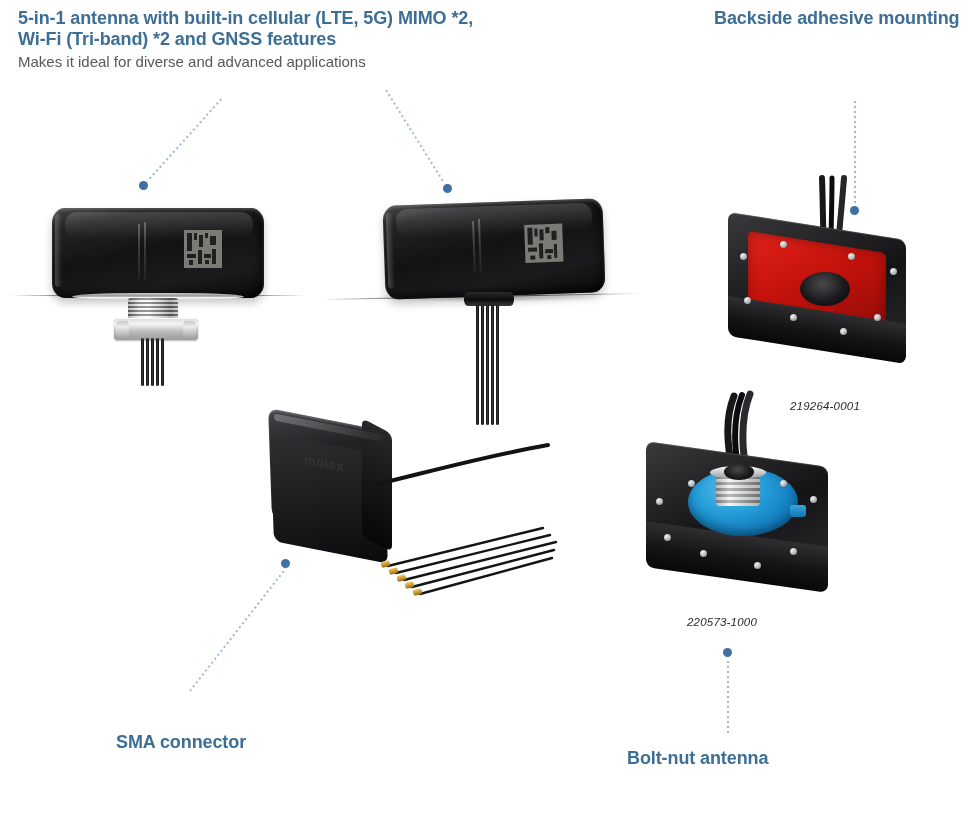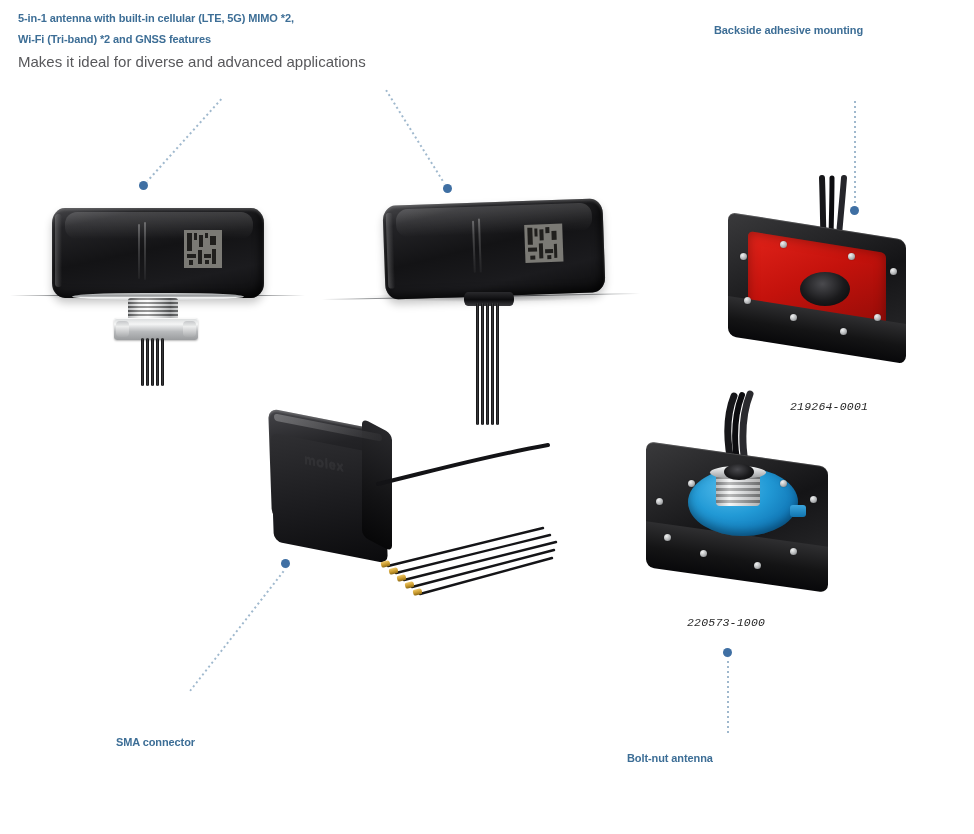--- a/index.html
+++ b/index.html
@@ -4,29 +4,29 @@
 <title>Antenna Product Feature Diagram</title>
 <style>
   html,body{margin:0;padding:0;background:#ffffff;}
   body{
     width:974px;height:834px;position:relative;overflow:hidden;
     font-family:"Liberation Sans","DejaVu Sans",sans-serif;
     -webkit-font-smoothing:antialiased;
   }
   .callout{position:absolute;}
   .callout .c-title{
-    color:#3d6e96;font-weight:bold;font-size:11px;line-height:21px;
+    color:#3d6e96;font-weight:bold;font-size:18px;line-height:21px;
     letter-spacing:-0.1px;margin:0 0 1px 0;white-space:pre-line;
   }
   .callout .c-body{
     color:#58585b;font-size:15px;line-height:21px;margin:0;white-space:pre-line;
   }
   .partno{
     position:absolute;color:#2a2a2a;font-size:11.5px;font-style:italic;
-    font-family:Liberation Mono, monospace;letter-spacing:0.2px;
+    font-family:Liberation Sans, sans-serif;letter-spacing:0.2px;
     white-space:nowrap;
   }
   
   .leader{position:absolute;transform-origin:0 50%;height:2px;
      background-image:radial-gradient(circle at 1px 1px,#9fb8cd 1px,rgba(0,0,0,0) 1.3px);
      background-size:5px 2px;background-repeat:repeat-x;}
   .leader-dot{position:absolute;width:9px;height:9px;border-radius:50%;
      background:#3f6fa3;box-shadow:0 0 0 2px rgba(255,255,255,.85);}
 
   
@@ -103,21 +103,21 @@
 </style>
 </head>
 <body>
 
 <div class="callout" style="left:18px;top:8px;width:470px;">
   <p class="c-title">5-in-1 antenna with built-in cellular (LTE, 5G) MIMO *2,
 Wi-Fi (Tri-band) *2 and GNSS features</p>
   <p class="c-body">Makes it ideal for diverse and advanced applications</p>
 </div>
 
-<div class="callout" style="left:714px;top:20px;width:252px;">
+<div class="callout" style="left:714px;top:8px;width:252px;">
   <p class="c-title">Backside adhesive mounting</p>
 </div>
 
 <div class="callout" style="left:116px;top:732px;width:420px;">
   <p class="c-title">SMA connector</p>
 </div>
 
 <div class="callout" style="left:627px;top:748px;width:300px;">
   <p class="c-title">Bolt-nut antenna</p>
 </div>

